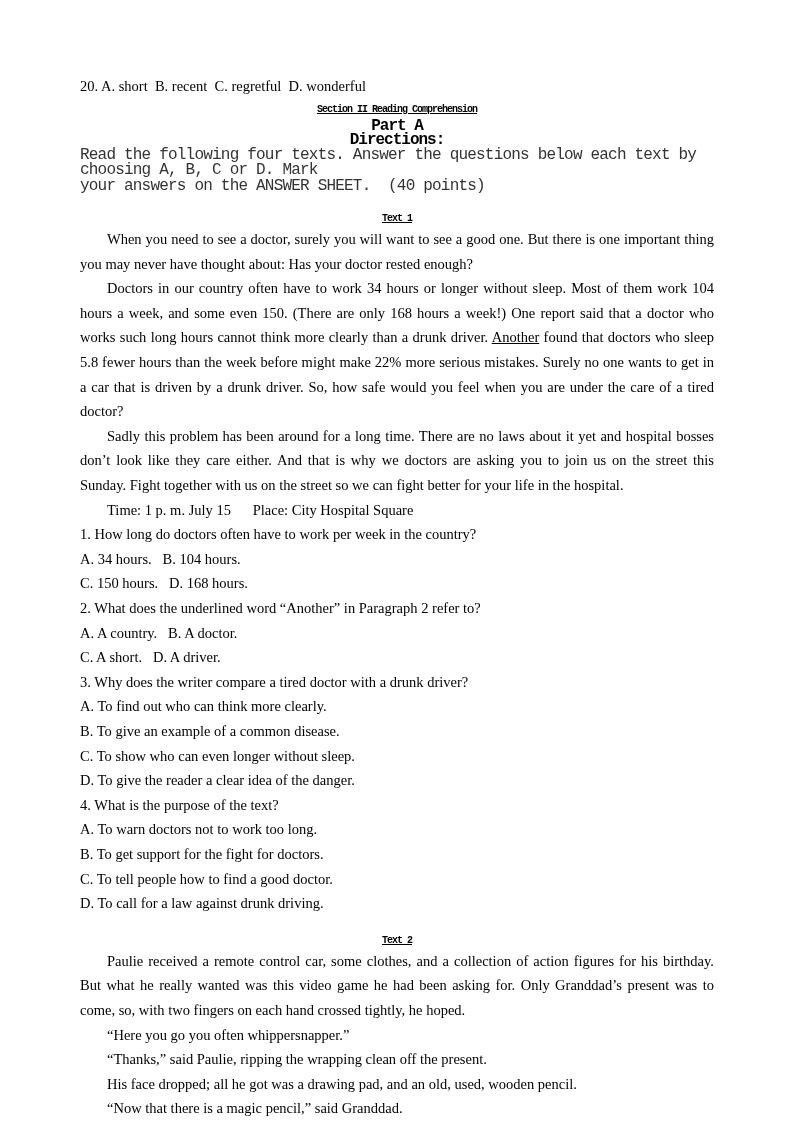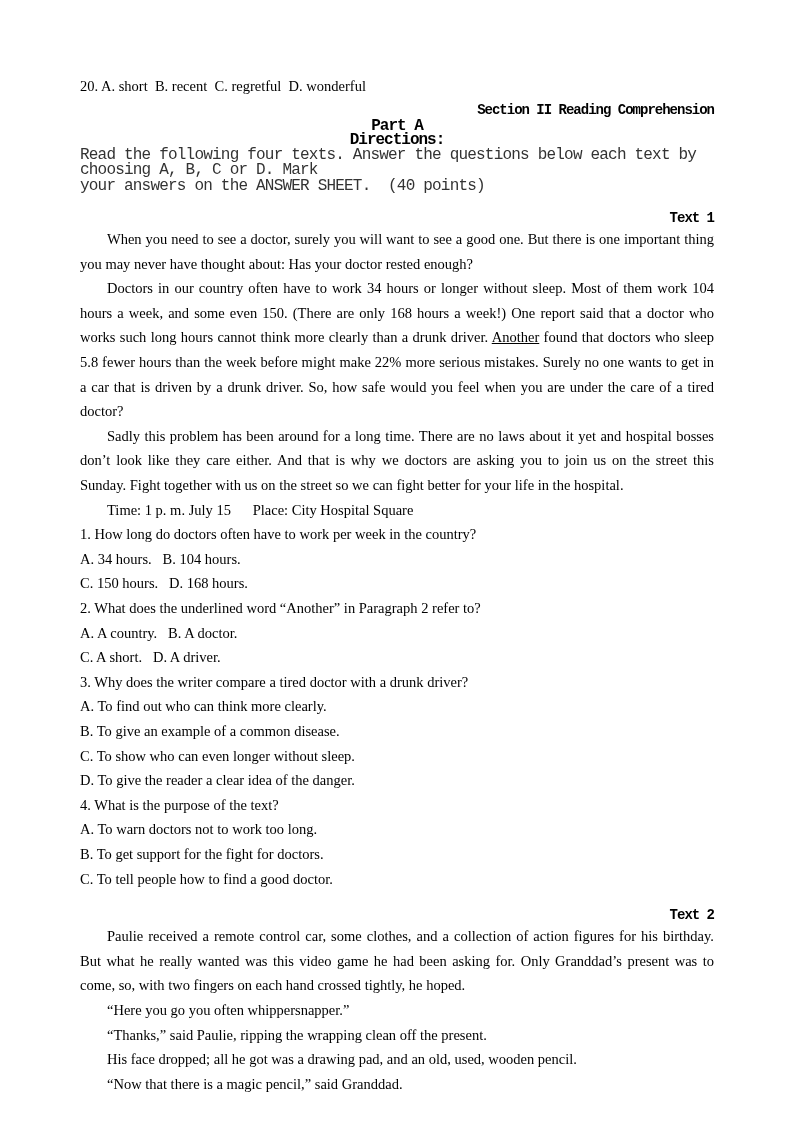--- a/index.html
+++ b/index.html
@@ -21,25 +21,26 @@
     white-space: pre-wrap;
   }
   .indent { text-indent: 27px; }
   .para {
     line-height: 24.6px;
     text-align: justify;
     text-indent: 27px;
   }
   .u { text-decoration: underline; }
   .center-title {
-    text-align: right;
+    text-align: center;
     font-weight: bold;
     font-family: "Liberation Mono", "DejaVu Sans Mono", monospace;
-    font-size: 14px;
+    font-size: 10px;
     letter-spacing: -1px;
+    text-decoration: underline;
   }
   .section-title {
     margin-top: 2px;
     line-height: 18px;
   }
   .text-title {
     margin-top: 16px;
     line-height: 17px;
   }
   .part-label {
@@ -94,20 +95,21 @@
   <div class="line">C. A short.   D. A driver.</div>
   <div class="line">3. Why does the writer compare a tired doctor with a drunk driver?</div>
   <div class="line">A. To find out who can think more clearly.</div>
   <div class="line">B. To give an example of a common disease.</div>
   <div class="line">C. To show who can even longer without sleep.</div>
   <div class="line">D. To give the reader a clear idea of the danger.</div>
   <div class="line">4. What is the purpose of the text?</div>
   <div class="line">A. To warn doctors not to work too long.</div>
   <div class="line">B. To get support for the fight for doctors.</div>
   <div class="line">C. To tell people how to find a good doctor.</div>
+  <div class="line">D. To call for a law against drunk driving.</div>
 
   <div class="center-title text-title">Text 2</div>
 
   <p class="para">Paulie received a remote control car, some clothes, and a collection of action figures for his birthday. But what he really wanted was this video game he had been asking for. Only Granddad’s present was to come, so, with two fingers on each hand crossed tightly, he hoped.</p>
 
   <div class="line indent">“Here you go you often whippersnapper.”</div>
   <div class="line indent">“Thanks,” said Paulie, ripping the wrapping clean off the present.</div>
   <div class="line indent">His face dropped; all he got was a drawing pad, and an old, used, wooden pencil.</div>
   <div class="line indent">“Now that there is a magic pencil,” said Granddad.</div>
 

